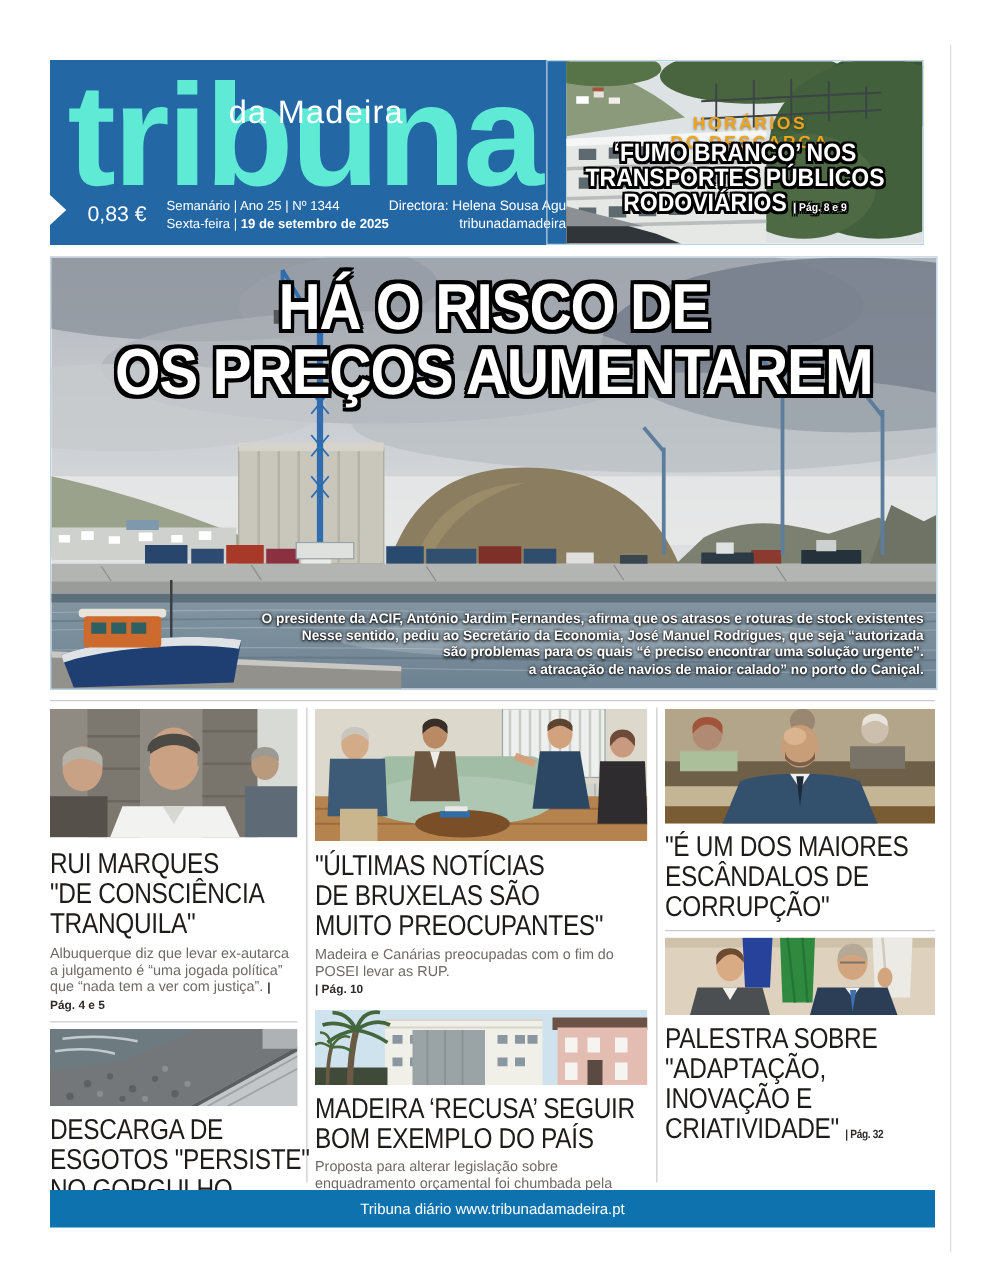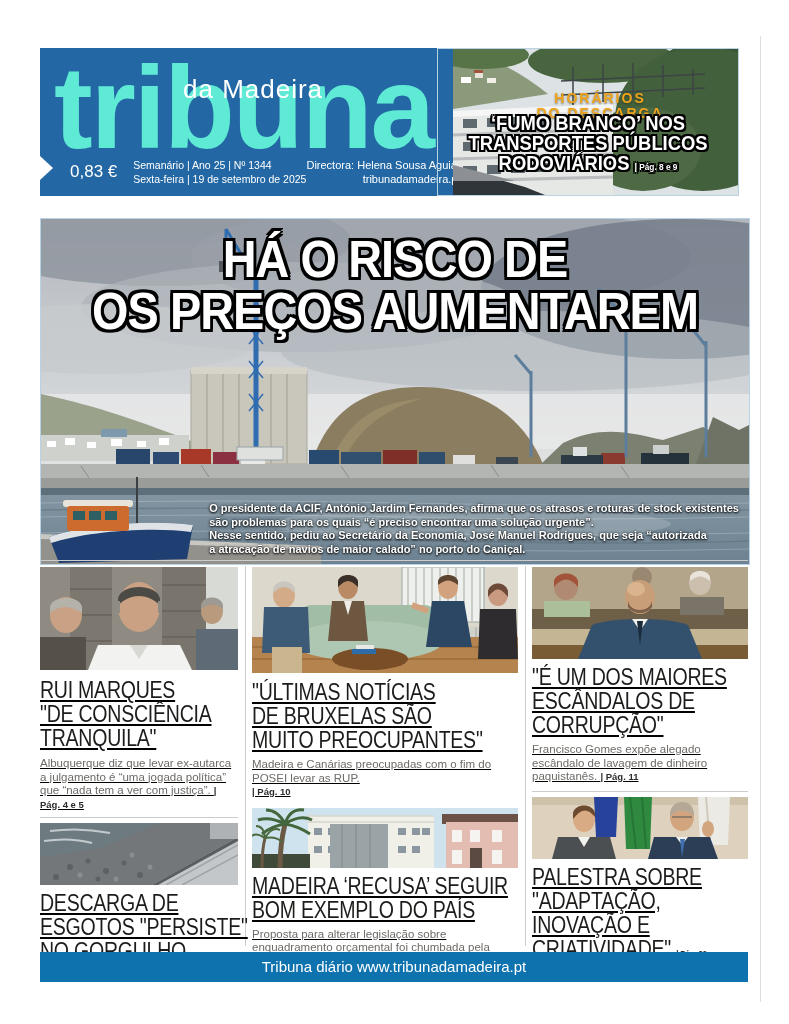--- a/index.html
+++ b/index.html
@@ -7,60 +7,60 @@
         font-family:"Liberation Sans",sans-serif;}
   
   .masthead{position:absolute;left:40px;top:48px;width:415px;height:148px;background:var(--brand_blue);}
   .logo{position:absolute;left:14px;top:2px;color:#5eead4;font-weight:bold;font-size:116px;line-height:116px;letter-spacing:-2px;}
   .region{position:absolute;left:143px;top:6px;color:#fff;font-size:26px;font-weight:normal;letter-spacing:1px;margin-top:20px;}
   .notch{position:absolute;left:0;bottom:16px;width:0;height:0;
          border-top:12px solid transparent;border-bottom:12px solid transparent;border-left:13px solid #fff;}
   .info-row{position:absolute;left:0;right:0;bottom:10px;display:flex;align-items:center;color:#fff;padding:0 14px 0 30px;}
   .price{font-size:17px;margin-right:16px;white-space:nowrap;}
   .edition{font-size:10.5px;line-height:14px;white-space:nowrap;}
-  .edition b{font-weight:normal;}
+  .edition b{font-weight:bold;}
   .director{margin-left:auto;text-align:right;font-size:11px;line-height:14px;white-space:nowrap;}
   
   .photo{display:block;overflow:hidden;position:relative;}
   .photo svg{display:block;width:100%;height:100%;}
   .framed{border:1px solid var(--photo_border);}
   
   .topright{position:absolute;left:437px;top:48px;width:285px;height:146px;padding-left:15px;}
   .sign{position:absolute;left:54%;top:42px;transform:translateX(-50%);text-align:center;
         color:var(--sign_yellow);font-weight:bold;font-size:14px;line-height:15px;letter-spacing:2px;
         text-shadow:0 1px 2px rgba(40,40,20,.55);white-space:nowrap;}
   .tr-head{position:absolute;left:0;right:0;top:64px;text-align:center;color:#fff;font-weight:bold;
            font-size:20px;line-height:20px;transform:scaleX(.92);transform-origin:50% 0;
            text-shadow:-2px -2px 0 #000,2px -2px 0 #000,-2px 2px 0 #000,2px 2px 0 #000,0 -2px 0 #000,0 2px 0 #000,-2px 0 0 #000,2px 0 0 #000;}
   .tr-head .line{white-space:nowrap;}
   .pag-w{font-size:9px;font-weight:bold;letter-spacing:0;}
   
-  .lead{position:absolute;left:40px;top:205px;width:708px;height:345px;margin-top:13px;}
+  .lead{position:absolute;left:40px;top:205px;width:708px;height:345px;}
   .lead-head{position:absolute;left:0;right:0;top:14px;text-align:center;color:#fff;font-weight:bold;
              font-size:52px;line-height:52px;letter-spacing:-1px;transform:scaleX(.9);transform-origin:50% 0;
              text-shadow:-3px -3px 0 #000,3px -3px 0 #000,-3px 3px 0 #000,3px 3px 0 #000,0 -3px 0 #000,0 3px 0 #000,-3px 0 0 #000,3px 0 0 #000;}
   .lead-head .line{white-space:nowrap;}
-  .lead-cap{position:absolute;right:10px;bottom:8px;text-align:left;color:#fff;font-size:11px;line-height:13.5px;font-weight:bold;
+  .lead-cap{position:absolute;right:10px;bottom:8px;text-align:right;color:#fff;font-size:11px;line-height:13.5px;font-weight:bold;
             text-shadow:0 0 3px rgba(0,0,0,.9),0 1px 2px rgba(0,0,0,.9);}
   
-  .col{position:absolute;top:567px;text-decoration:underline;}
+  .col{position:absolute;top:567px;}
   #col1{left:40px;width:198px;}
   #col2{left:252px;width:266px;}
   #col3{left:532px;width:216px;}
   .vdiv{position:absolute;top:566px;height:380px;width:1px;background:var(--divider_gray);}
   .hrule{position:absolute;left:40px;top:560px;width:708px;height:1px;background:var(--divider_gray);}
   .art-head{color:var(--headline_dark);font-size:23px;line-height:24px;letter-spacing:-.3px;
             transform:scaleX(.85);transform-origin:0 0;margin:0;}
   .art-head .line{white-space:nowrap;}
   .art-body{color:var(--body_gray);font-size:11.5px;line-height:13.5px;margin:0;}
   .pag{font-size:9.5px;font-weight:bold;color:#2e2c2a;}
   .rule{border:0;border-top:1px solid var(--divider_gray);margin:0;}
   
   .footer{position:absolute;left:40px;top:952px;width:708px;height:30px;background:var(--footer_blue);
-          color:#fff;font-size:15px;text-align:center;line-height:30px;}
+          color:#fff;font-size:12px;text-align:center;line-height:30px;}
   .page-edge{position:absolute;left:760px;top:36px;width:1px;height:966px;background:#dedede;}
 </style>
 </head>
 <body>
 
 <div id="page">
 
   <div class="masthead">
     <div class="logo">tribuna</div>
     <div class="region">da Madeira</div>
@@ -226,22 +226,22 @@
       <rect x="32" y="292" width="12" height="9" fill="#2e5f62"></rect>
         <rect x="48" y="292" width="12" height="9" fill="#2e5f62"></rect>
         <rect x="64" y="292" width="12" height="9" fill="#2e5f62"></rect>
     </svg>
     <div class="lead-head">
       <div class="line">HÁ O RISCO DE</div>
       <div class="line">OS PREÇOS AUMENTAREM</div>
     </div>
     <div class="lead-cap">
       <div>O presidente da ACIF, António Jardim Fernandes, afirma que os atrasos e roturas de stock existentes</div>
+      <div>Nesse sentido, pediu ao Secretário da Economia, José Manuel Rodrigues, que seja “autorizada</div>
       <div>são problemas para os quais “é preciso encontrar uma solução urgente”.</div>
-      <div>Nesse sentido, pediu ao Secretário da Economia, José Manuel Rodrigues, que seja “autorizada</div>
       <div>a atracação de navios de maior calado” no porto do Caniçal.</div>
     </div>
   </div>
 
   <div class="hrule"></div>
   <div class="vdiv" style="left:245px;"></div>
   <div class="vdiv" style="left:525px;"></div>
   <div class="page-edge"></div>
 
   <div class="col" id="col1">
@@ -409,21 +409,20 @@
         <path d="M60,58 C80,50 136,50 156,58 L170,92 L46,92 Z" fill="#33506c"></path>
         <path d="M100,52 L108,64 L116,52 Z" fill="#f2f0ec"></path>
         <path d="M105,54 L108,78 L111,54 Z" fill="#1c2b3a"></path>
       </svg>
     </div>
     <div class="art-head" style="margin-top:6px;">
       <div class="line">"É UM DOS MAIORES</div>
       <div class="line">ESCÂNDALOS DE</div>
       <div class="line">CORRUPÇÃO"</div>
     </div>
-    <p class="art-body" style="margin-top:6px;"><span>Francisco Gomes expõe alegado escândalo de lavagem de dinheiro paquistanês. </span><span class="pag">| Pág. 11</span></p>
     <hr class="rule" style="margin-top:7px;">
     <div class="photo" style="height:62px;margin-top:5px;">
       <svg viewBox="0 0 216 62" preserveAspectRatio="none">
         <rect width="216" height="62" fill="#ded2be"></rect>
         <rect x="0" y="0" width="216" height="8" fill="#cfc2aa"></rect>
         <path d="M62,0 L86,0 L84,40 L64,40 Z" fill="#27429a"></path>
         <path d="M92,0 L120,0 L118,52 L94,52 Z" fill="#2f8a40"></path>
         <path d="M98,0 L104,52 M110,0 L114,52" stroke="#257634" stroke-width="2"></path>
         <path d="M166,0 L198,0 L196,48 L168,48 Z" fill="#eceae4"></path>
         <path d="M174,0 L178,48" stroke="#cfcabc" stroke-width="2"></path>

